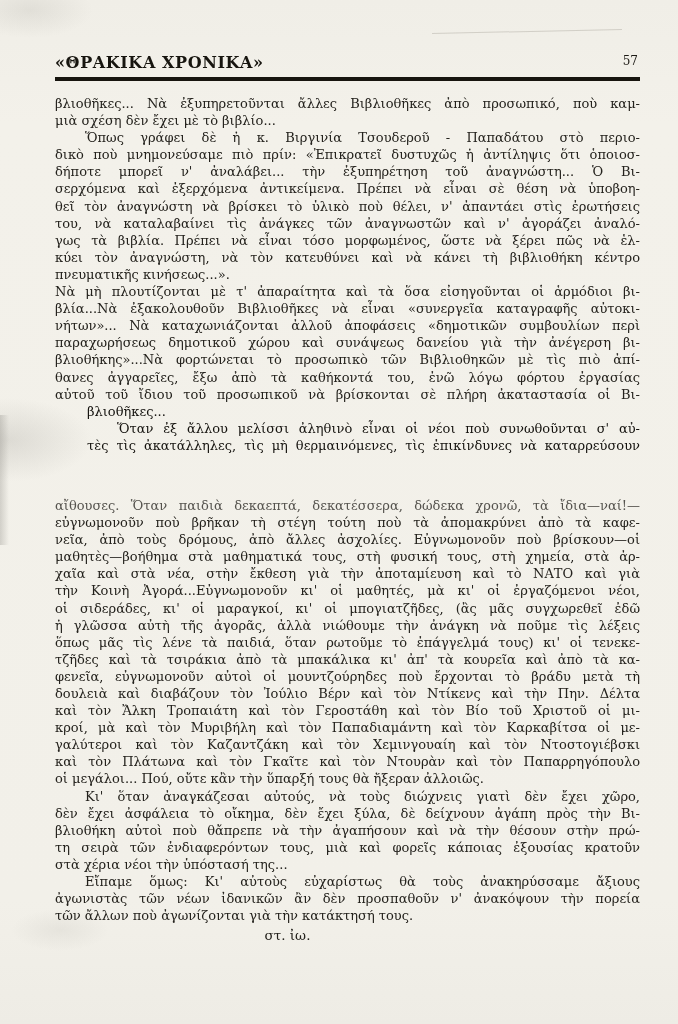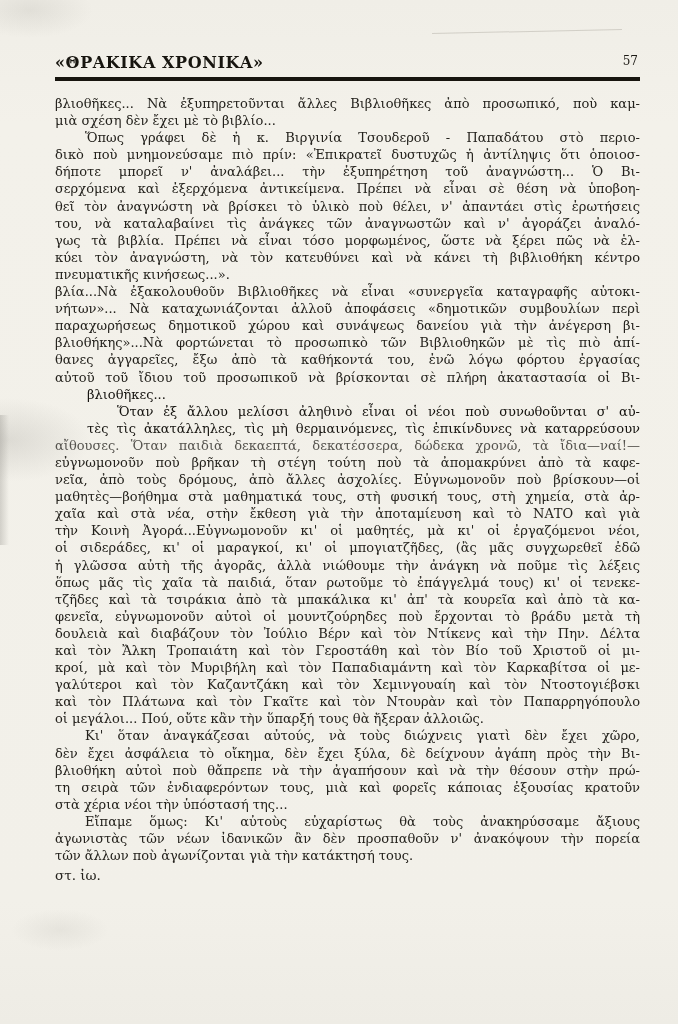--- a/index.html
+++ b/index.html
@@ -50,25 +50,25 @@
     font-size: 13px;
     height: 17.1px; line-height: 17.1px;
     text-align: justify;
     text-align-last: justify;
     white-space: normal;
     color: #24221d;
   }
   .line.last { text-align-last: left; }
   .line.indent { text-indent: 30px; }
   .line.bold { font-weight: normal; color: #14120e; margin-left: 32px; }
-  .line.faded { color: #55534e; }
+  .line.faded { color: #55534e; margin-top: 43px; }
   .signature {
     margin-top: 3px;
     padding-right: 120px;
-    text-align: left;
+    text-align: center;
     font-size: 13.5px;
     color: #24221d;
     height: 17.1px; line-height: 17.1px;
   }
 </style>
 </head>
 <body>
 
 <div class="page">
   <div class="artifact-line"></div>
@@ -90,40 +90,41 @@
         <div class="line">δικὸ ποὺ μνημονεύσαμε πιὸ πρίν: «Ἐπικρατεῖ δυστυχῶς ἡ ἀντίληψις ὅτι ὁποιοσ-</div>
         <div class="line">δήποτε μπορεῖ ν' ἀναλάβει... τὴν ἐξυπηρέτηση τοῦ ἀναγνώστη... Ὁ Βι-</div>
         <div class="line">σερχόμενα καὶ ἐξερχόμενα ἀντικείμενα. Πρέπει νὰ εἶναι σὲ θέση νὰ ὑποβοη-</div>
         <div class="line">θεῖ τὸν ἀναγνώστη νὰ βρίσκει τὸ ὑλικὸ ποὺ θέλει, ν' ἀπαντάει στὶς ἐρωτήσεις</div>
         <div class="line">του, νὰ καταλαβαίνει τὶς ἀνάγκες τῶν ἀναγνωστῶν καὶ ν' ἀγοράζει ἀναλό-</div>
         <div class="line">γως τὰ βιβλία. Πρέπει νὰ εἶναι τόσο μορφωμένος, ὥστε νὰ ξέρει πῶς νὰ ἑλ-</div>
         <div class="line">κύει τὸν ἀναγνώστη, νὰ τὸν κατευθύνει καὶ νὰ κάνει τὴ βιβλιοθήκη κέντρο</div>
         <div class="line last">πνευματικῆς κινήσεως...».</div>
       </div>
       <div class="paragraph">
+        <div class="line">Νὰ μὴ πλουτίζονται μὲ τ' ἀπαραίτητα καὶ τὰ ὅσα εἰσηγοῦνται οἱ ἁρμόδιοι βι-</div>
         <div class="line">βλία...Νὰ ἐξακολουθοῦν Βιβλιοθῆκες νὰ εἶναι «συνεργεῖα καταγραφῆς αὐτοκι-</div>
         <div class="line">νήτων»... Νὰ καταχωνιάζονται ἀλλοῦ ἀποφάσεις «δημοτικῶν συμβουλίων περὶ</div>
         <div class="line">παραχωρήσεως δημοτικοῦ χώρου καὶ συνάψεως δανείου γιὰ τὴν ἀνέγερση βι-</div>
         <div class="line">βλιοθήκης»...Νὰ φορτώνεται τὸ προσωπικὸ τῶν Βιβλιοθηκῶν μὲ τὶς πιὸ ἀπί-</div>
         <div class="line">θανες ἀγγαρεῖες, ἔξω ἀπὸ τὰ καθήκοντά του, ἐνῶ λόγω φόρτου ἐργασίας</div>
         <div class="line">αὐτοῦ τοῦ ἴδιου τοῦ προσωπικοῦ νὰ βρίσκονται σὲ πλήρη ἀκαταστασία οἱ Βι-</div>
         <div class="line last bold">βλιοθῆκες...</div>
       </div>
       <div class="paragraph">
         <div class="line bold indent">Ὅταν ἐξ ἄλλου μελίσσι ἀληθινὸ εἶναι οἱ νέοι ποὺ συνωθοῦνται σ' αὐ-</div>
         <div class="line bold">τὲς τὶς ἀκατάλληλες, τὶς μὴ θερμαινόμενες, τὶς ἐπικίνδυνες νὰ καταρρεύσουν</div>
         <div class="line faded">αἴθουσες. Ὅταν παιδιὰ δεκαεπτά, δεκατέσσερα, δώδεκα χρονῶ, τὰ ἴδια—ναί!—</div>
         <div class="line">εὐγνωμονοῦν ποὺ βρῆκαν τὴ στέγη τούτη ποὺ τὰ ἀπομακρύνει ἀπὸ τὰ καφε-</div>
         <div class="line">νεῖα, ἀπὸ τοὺς δρόμους, ἀπὸ ἄλλες ἀσχολίες. Εὐγνωμονοῦν ποὺ βρίσκουν—οἱ</div>
         <div class="line">μαθητὲς—βοήθημα στὰ μαθηματικά τους, στὴ φυσική τους, στὴ χημεία, στὰ ἀρ-</div>
         <div class="line">χαῖα καὶ στὰ νέα, στὴν ἔκθεση γιὰ τὴν ἀποταμίευση καὶ τὸ ΝΑΤΟ καὶ γιὰ</div>
         <div class="line">τὴν Κοινὴ Ἀγορά...Εὐγνωμονοῦν κι' οἱ μαθητές, μὰ κι' οἱ ἐργαζόμενοι νέοι,</div>
         <div class="line">οἱ σιδεράδες, κι' οἱ μαραγκοί, κι' οἱ μπογιατζῆδες, (ἂς μᾶς συγχωρεθεῖ ἐδῶ</div>
         <div class="line">ἡ γλῶσσα αὐτὴ τῆς ἀγορᾶς, ἀλλὰ νιώθουμε τὴν ἀνάγκη νὰ ποῦμε τὶς λέξεις</div>
-        <div class="line">ὅπως μᾶς τὶς χαῖα τὰ παιδιά, ὅταν ρωτοῦμε τὸ ἐπάγγελμά τους) κι' οἱ τενεκε-</div>
+        <div class="line">ὅπως μᾶς τὶς λένε τὰ παιδιά, ὅταν ρωτοῦμε τὸ ἐπάγγελμά τους) κι' οἱ τενεκε-</div>
         <div class="line">τζῆδες καὶ τὰ τσιράκια ἀπὸ τὰ μπακάλικα κι' ἀπ' τὰ κουρεῖα καὶ ἀπὸ τὰ κα-</div>
         <div class="line">φενεῖα, εὐγνωμονοῦν αὐτοὶ οἱ μουντζούρηδες ποὺ ἔρχονται τὸ βράδυ μετὰ τὴ</div>
         <div class="line">δουλειὰ καὶ διαβάζουν τὸν Ἰούλιο Βέρν καὶ τὸν Ντίκενς καὶ τὴν Πην. Δέλτα</div>
         <div class="line">καὶ τὸν Ἄλκη Τροπαιάτη καὶ τὸν Γεροστάθη καὶ τὸν Βίο τοῦ Χριστοῦ οἱ μι-</div>
         <div class="line">κροί, μὰ καὶ τὸν Μυριβήλη καὶ τὸν Παπαδιαμάντη καὶ τὸν Καρκαβίτσα οἱ με-</div>
         <div class="line">γαλύτεροι καὶ τὸν Καζαντζάκη καὶ τὸν Χεμινγουαίη καὶ τὸν Ντοστογιέβσκι</div>
         <div class="line">καὶ τὸν Πλάτωνα καὶ τὸν Γκαῖτε καὶ τὸν Ντουρὰν καὶ τὸν Παπαρρηγόπουλο</div>
         <div class="line last">οἱ μεγάλοι... Πού, οὔτε κἂν τὴν ὕπαρξή τους θὰ  ἤξεραν ἀλλοιῶς.</div>
       </div>
       <div class="paragraph">

